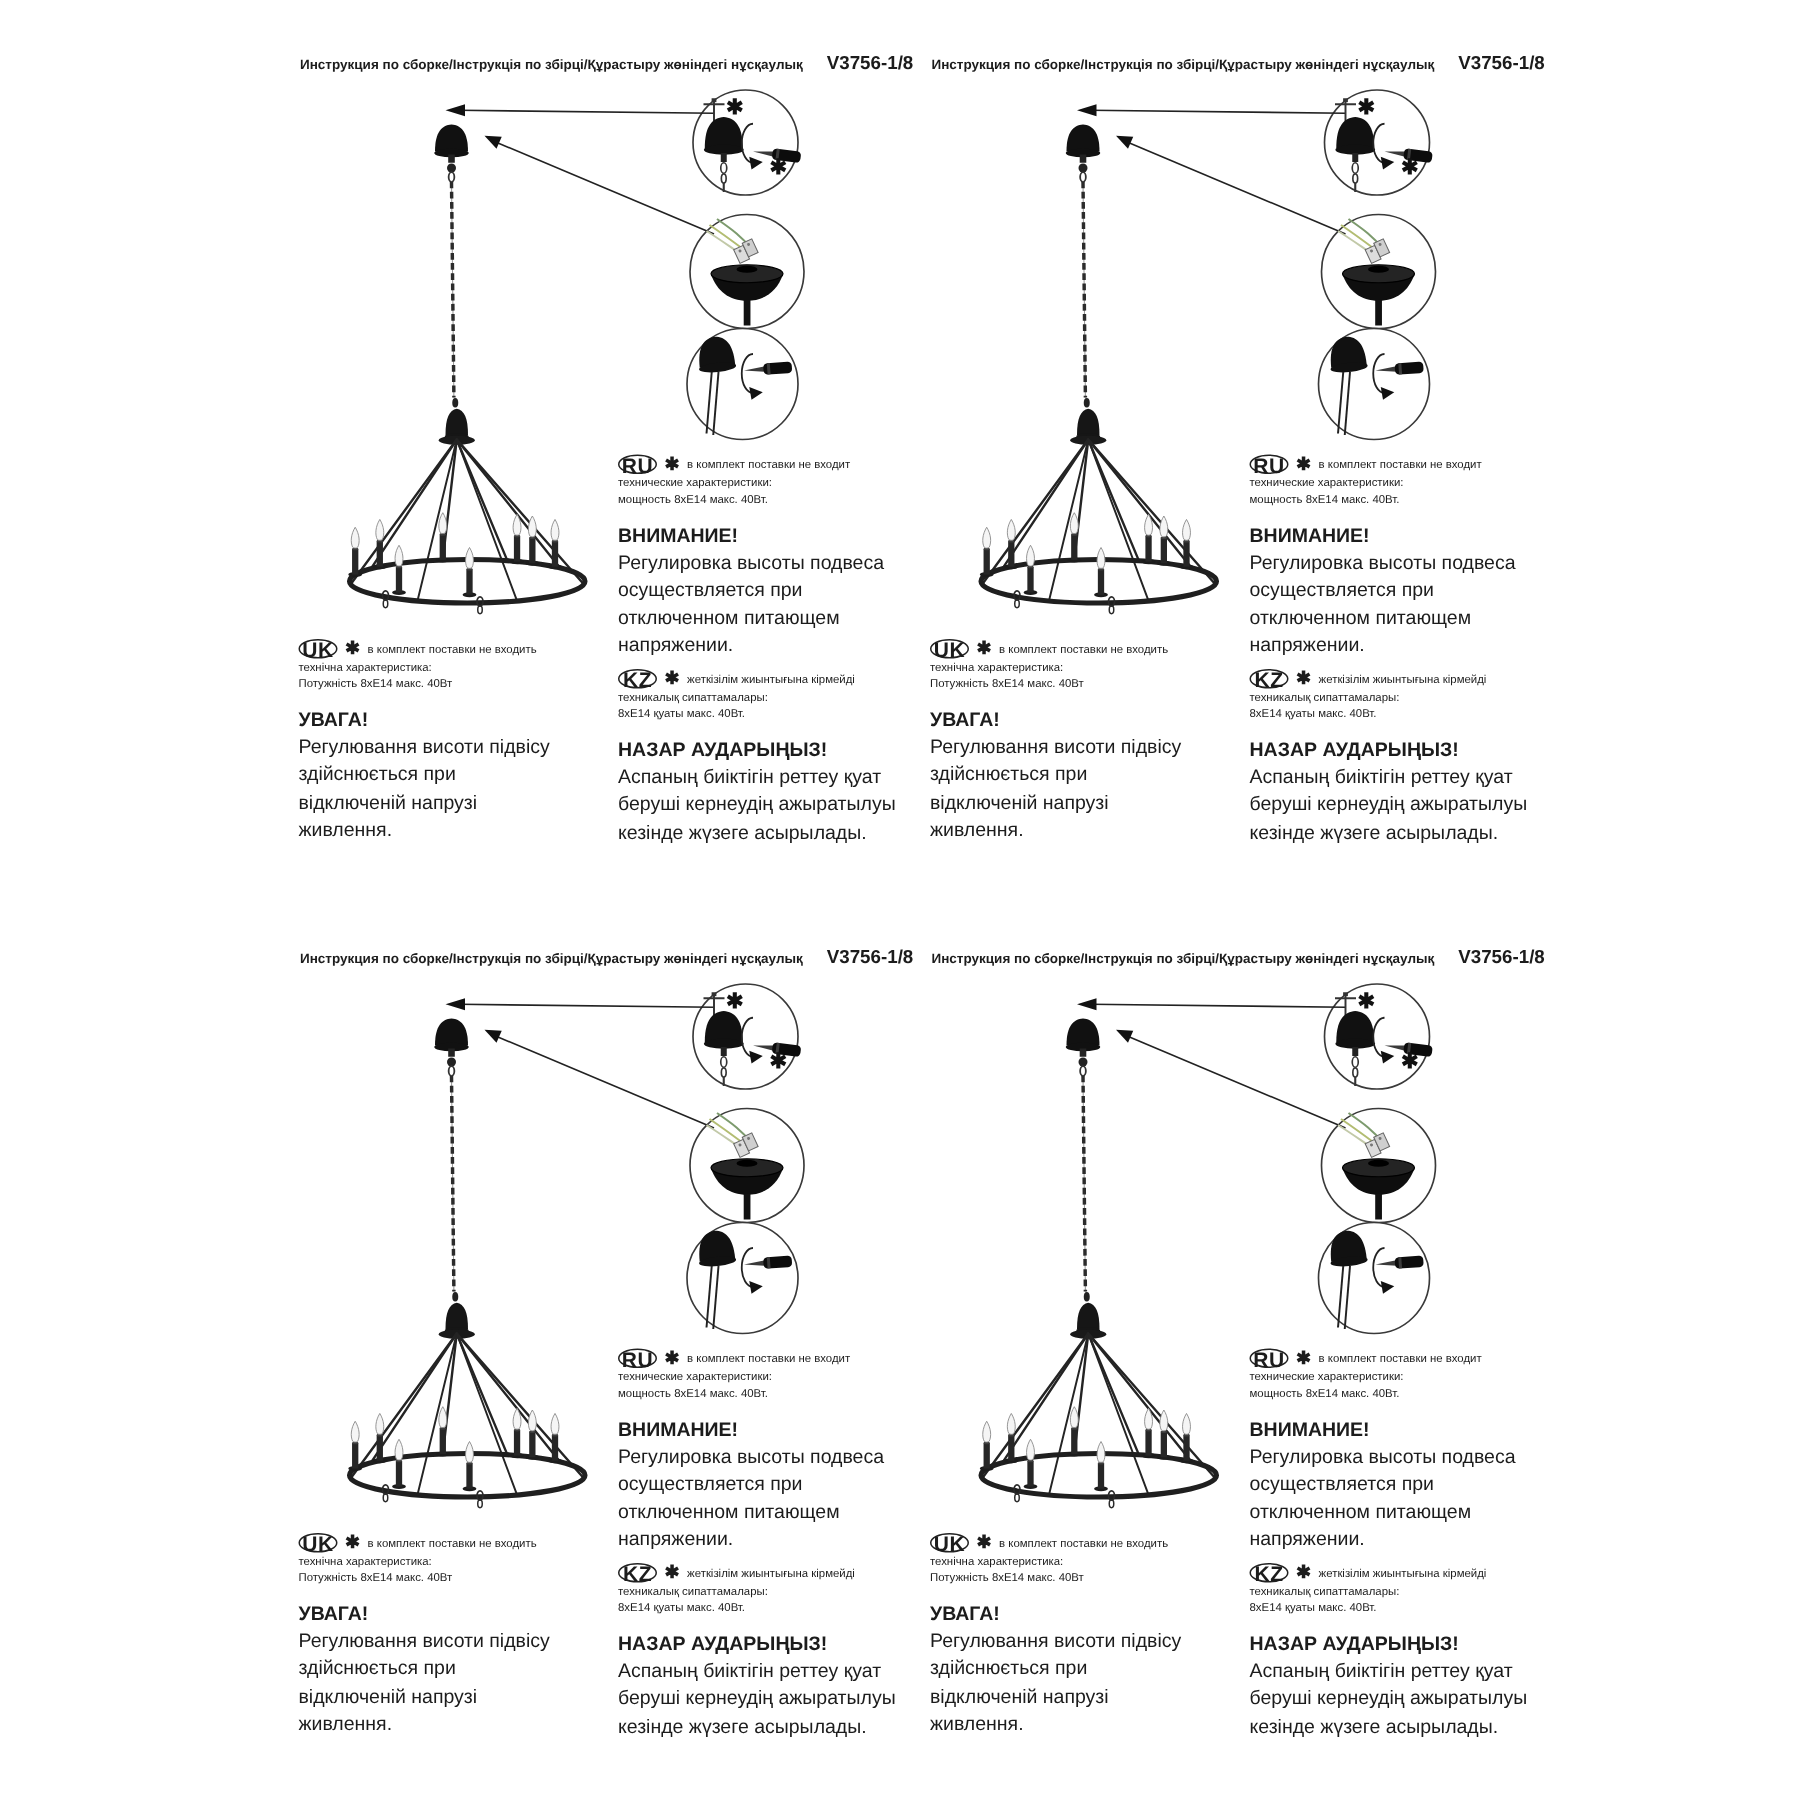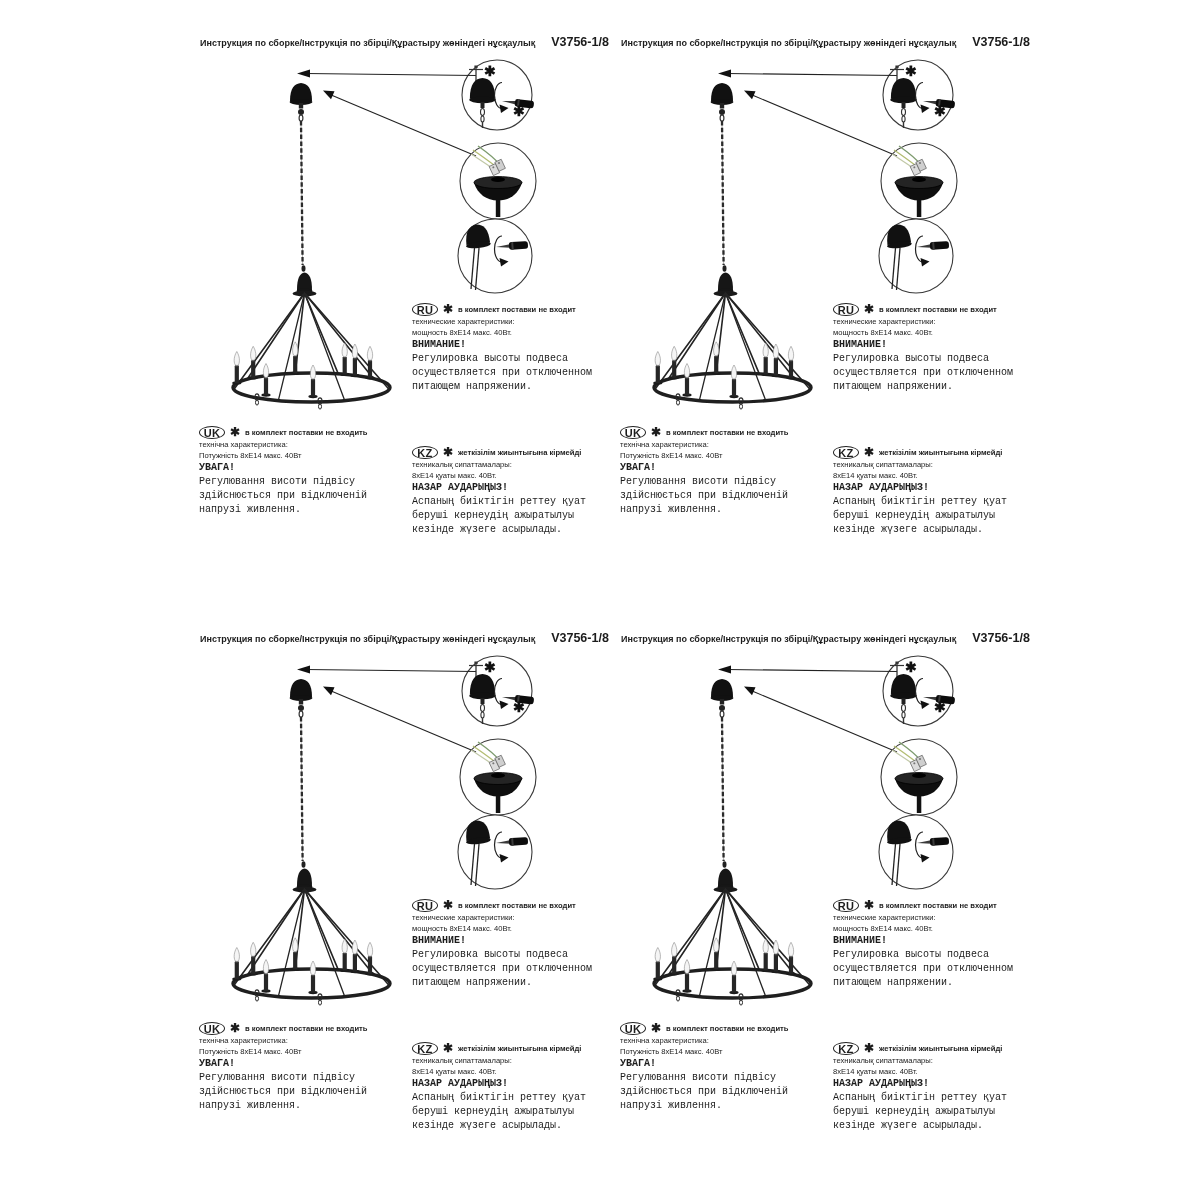--- a/index.html
+++ b/index.html
@@ -13,26 +13,26 @@
   .title{position:absolute;left:20px;top:29px;white-space:nowrap;display:flex;align-items:baseline;}
   .title .t{font-size:9px;font-weight:bold;letter-spacing:0px;}
   .title .code{font-size:12.5px;font-weight:bold;margin-left:16px;}
   .art{position:absolute;left:0;top:0;width:421px;height:594px;}
   .sec{position:absolute;}
   .sec-ru{left:232px;top:297px;width:186px;}
   .sec-uk{left:19px;top:420px;width:196px;}
   .sec-kz{left:232px;top:440px;width:192px;}
   .lang-row{display:flex;align-items:center;gap:5px;white-space:nowrap;}
   .badge{min-width:26px;height:13px;border:1.4px solid #222;border-radius:50%;
-         font-size:11px;font-weight:bold;line-height:13px;text-align:center;
+         font-size:14px;font-weight:bold;line-height:13px;text-align:center;
          padding:0 1px;letter-spacing:.3px;box-sizing:border-box;}
   .ast{font-size:12px;font-weight:bold;line-height:1;margin-top:-2px;}
-  .note{font-size:7.6px;font-weight:bold;}
+  .note{font-size:7.6px;font-weight:normal;}
   .specs{font-size:7.6px;line-height:1.45;}
-  .warn{font-size:10px;line-height:1.4;font-family:Liberation Mono, monospace;}
+  .warn{margin-top:10px;font-size:13px;line-height:1.4;}
   .warn-title{font-weight:bold;}
   svg text{font-family:"Liberation Sans",sans-serif;font-weight:bold;fill:#111;}
 </style>
 </head>
 <body>
 
 <svg width="0" height="0" style="position:absolute" aria-hidden="true">
   <defs>
     <g id="candle">
       <ellipse cx="0" cy="0" rx="4.6" ry="1.7" fill="#1c1c1c"></ellipse>

